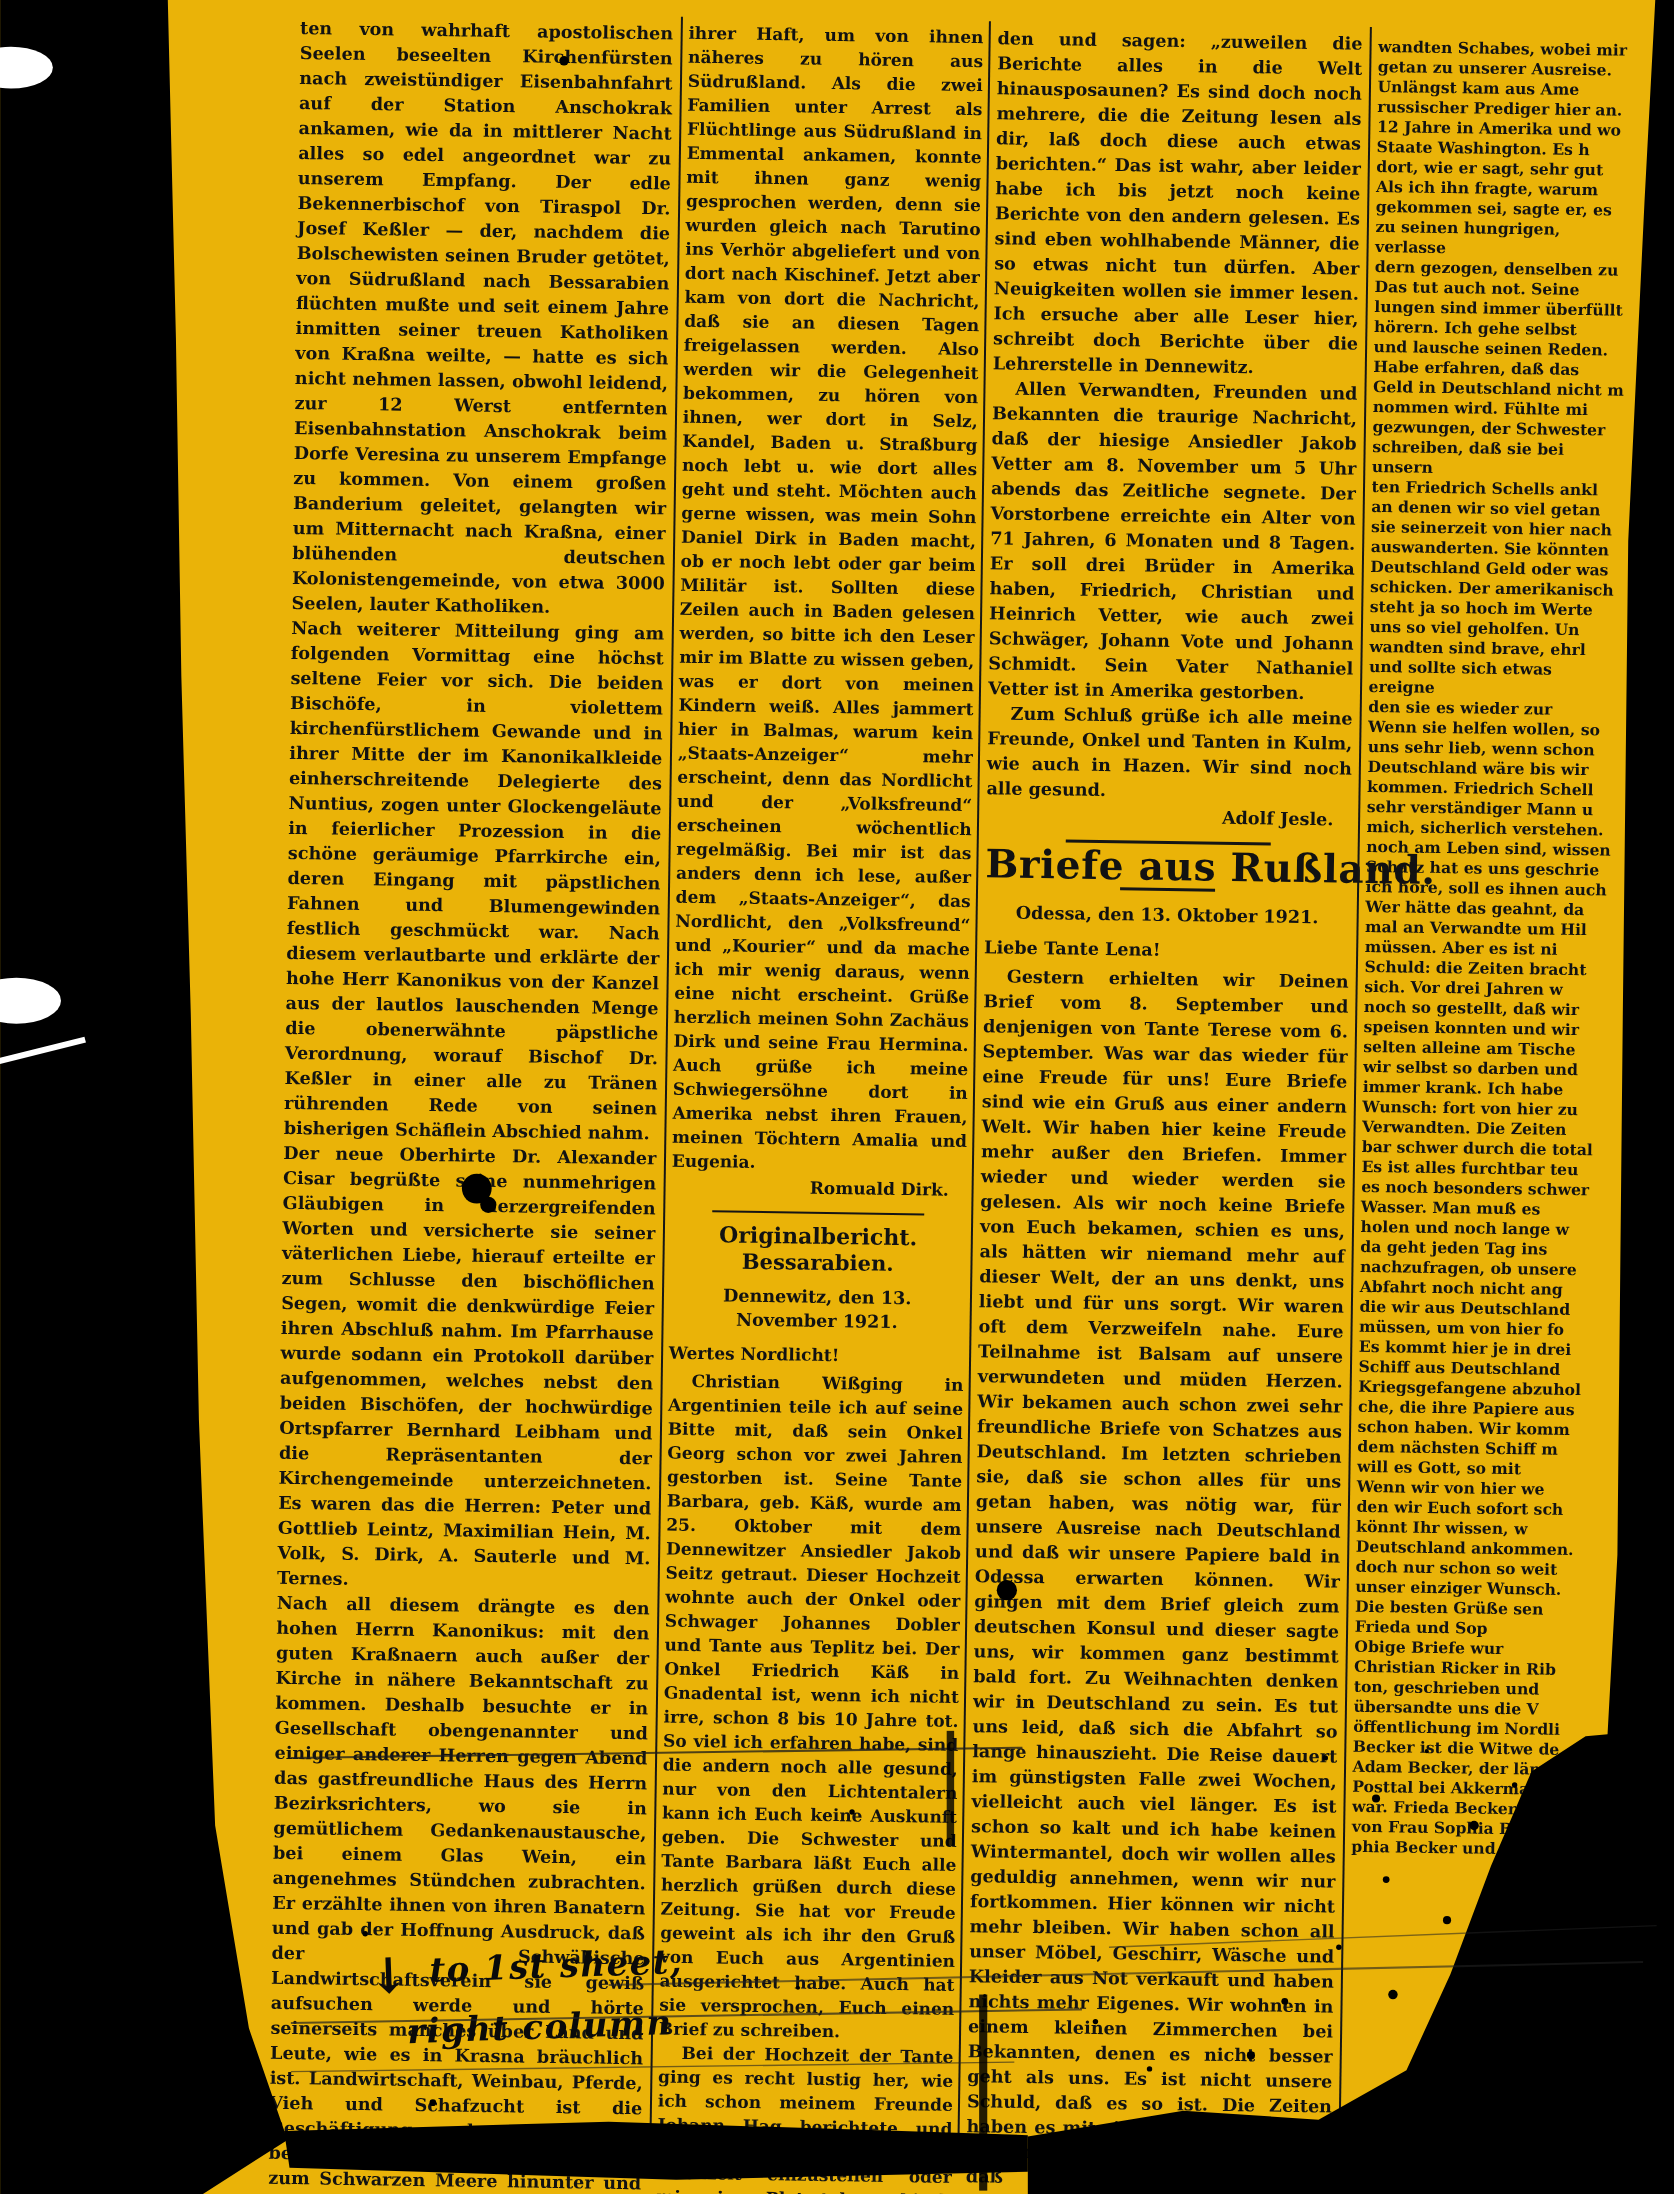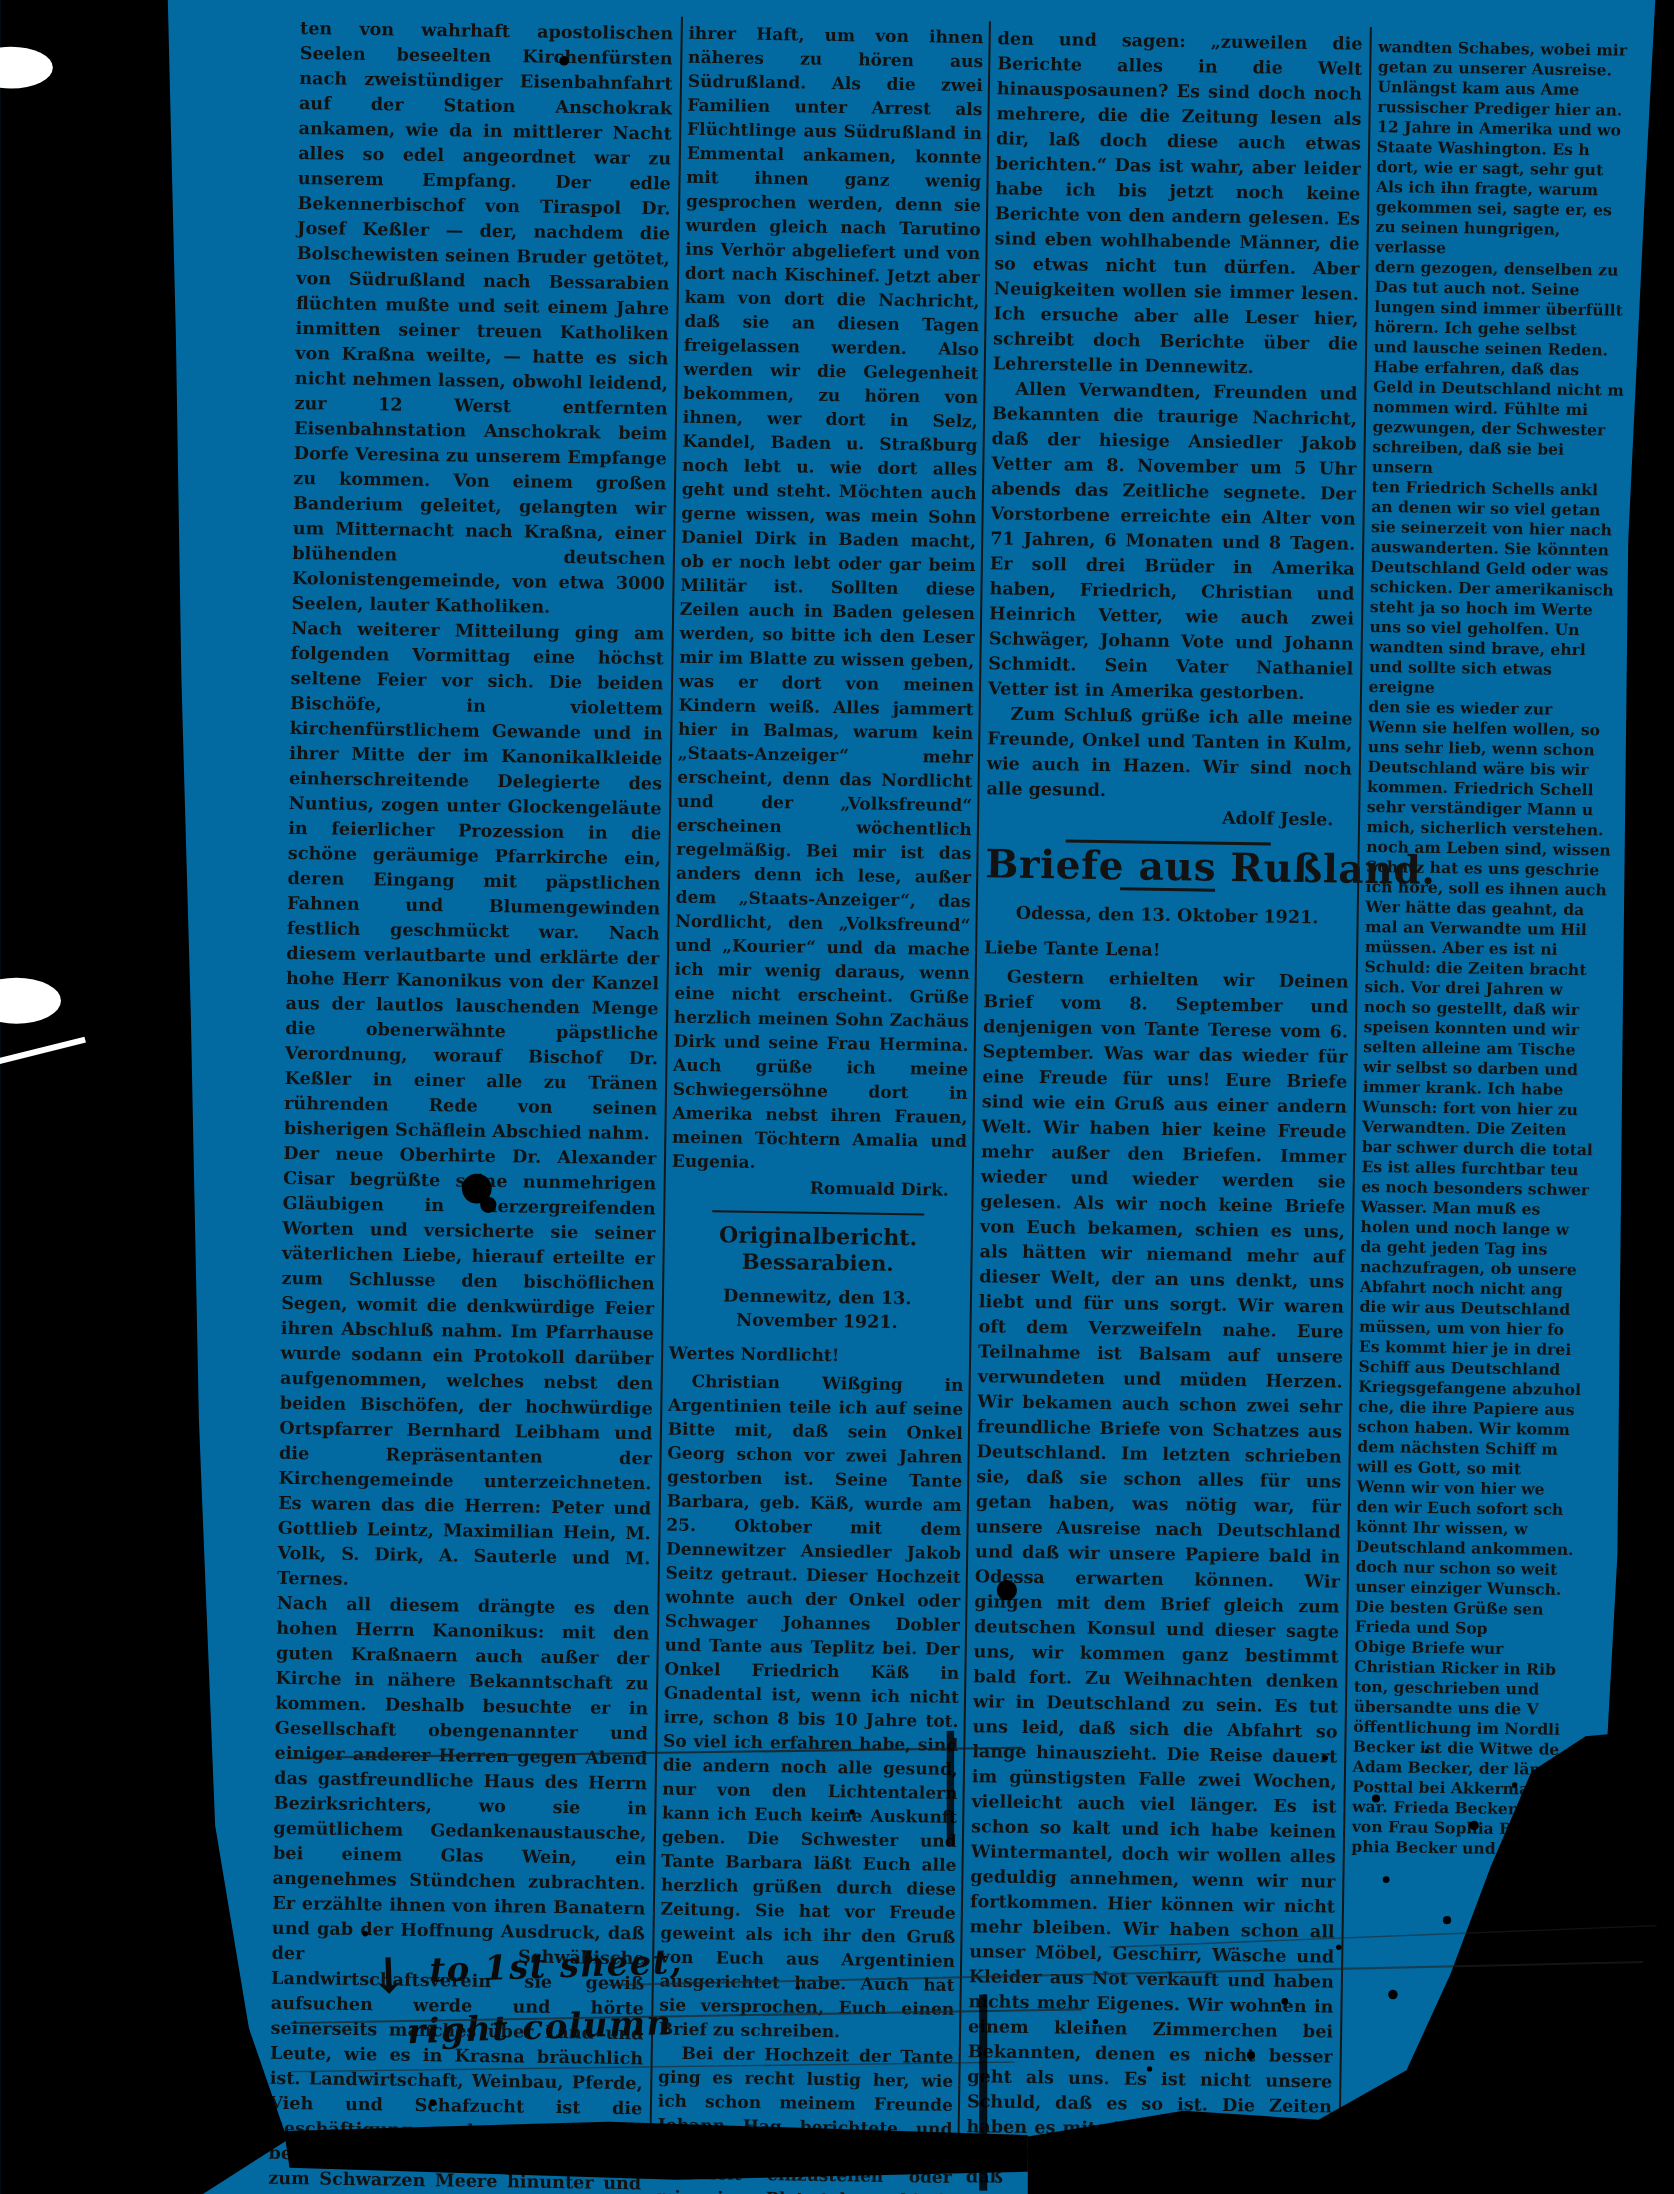--- a/index.html
+++ b/index.html
@@ -1,18 +1,18 @@
 <!DOCTYPE html>
 <html style="font-size:10.8px"><head>
 <meta charset="utf-8">
 <style>
   html,body { margin:0; padding:0; background:#e8e8e8; }
   .page {
     position:relative; width:1675px; height:2194px;
-    background:#0369a1; overflow:hidden;
+    background:#eab308; overflow:hidden;
     font-family:"DejaVu Serif", serif;
   }
   .content {
     position:absolute; left:299px; top:10.8px; width:1335px;
     display:flex; align-items:flex-start;
     transform:rotate(0.85deg); transform-origin:0 0;
     color:#121212; font-weight:bold; z-index:1;
   }
   .col { text-align:justify; }
   .col1 { width:373px; padding:4px 8px 0 1.4px; font-size:17.6px; line-height:25px; }

